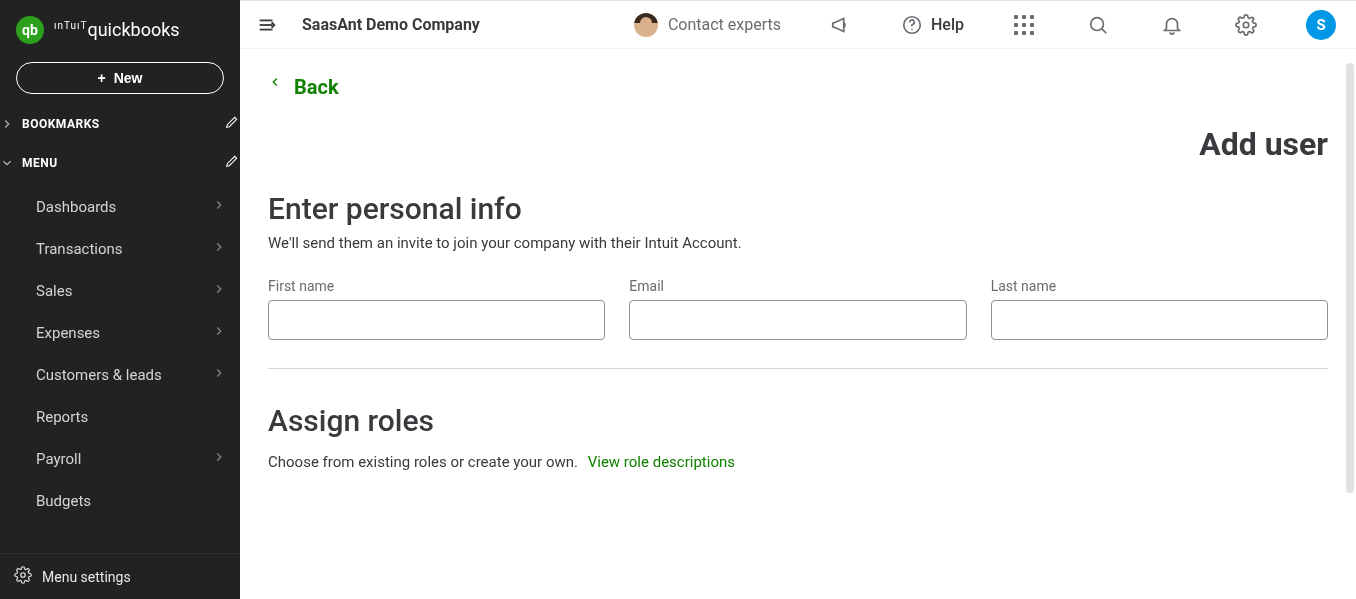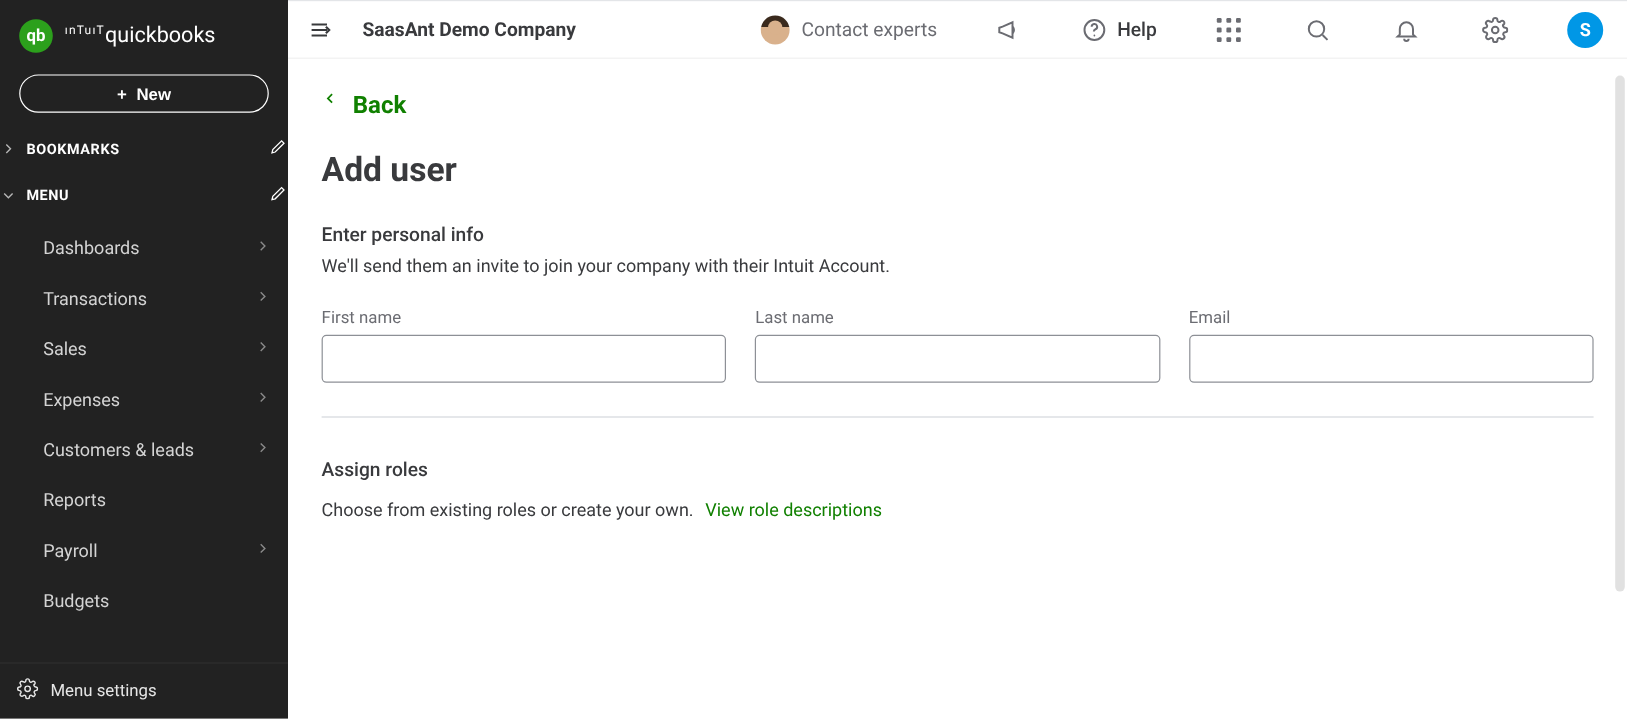--- a/index.html
+++ b/index.html
@@ -129,22 +129,22 @@
     padding:26px 28px 100px 28px;
   }
   .back-link{
     display:flex;align-items:flex-start;gap:12px;
     color:var(--green-dark);
     font-size:20px;font-weight:700;
     cursor:pointer;width:max-content;
     margin-bottom:26px;
   }
   .back-link svg{width:14px;height:14px;stroke:var(--green-dark);stroke-width:2.5;fill:none;}
-  h1.page-title{margin:0 0 28px 0;font-size:28px;font-weight:700;color:#393a3d;}
-  h2.section-title{margin:0 0 8px 0;font-size:16px;font-weight:500;color:#393a3d;}
+  h1.page-title{margin:0 0 28px 0;font-size:32px;font-weight:700;color:#393a3d;text-align:right;}
+  h2.section-title{margin:0 0 8px 0;font-size:30px;font-weight:500;color:#393a3d;}
   .section-desc{margin:0 0 26px 0;font-size:15px;color:#393a3d;}
   .form-row{display:flex;gap:24px;margin-bottom:28px;}
   .field{flex:1;display:flex;flex-direction:column;gap:6px;}
   .field label{font-size:14px;color:var(--muted);}
   .field input{
     height:40px;border:1px solid var(--input-border);
     border-radius:4px;padding:0 10px;font-size:15px;outline:none;
   }
   .hr{height:1px;background:var(--divider);margin:18px 0 34px 0;}
   .roles-desc{font-size:15px;color:#393a3d;}
@@ -358,25 +358,25 @@
 
       <h2 class="section-title">Enter personal info</h2>
       <p class="section-desc">We'll send them an invite to join your company with their Intuit Account.</p>
 
       <div class="form-row">
         <div class="field">
           <label>First name</label>
           <input type="text" value="" style="">
         </div>
         <div class="field">
-          <label>Last name</label>
+          <label>Email</label>
           <input type="text" value="" style="">
         </div>
         <div class="field">
-          <label>Email</label>
+          <label>Last name</label>
           <input type="text" value="" style="">
         </div>
       </div>
 
       <div class="hr"></div>
 
       <h2 class="section-title">Assign roles</h2>
       <p class="roles-desc">
         <span>Choose from existing roles or create your own.</span>
         <a>View role descriptions</a>

